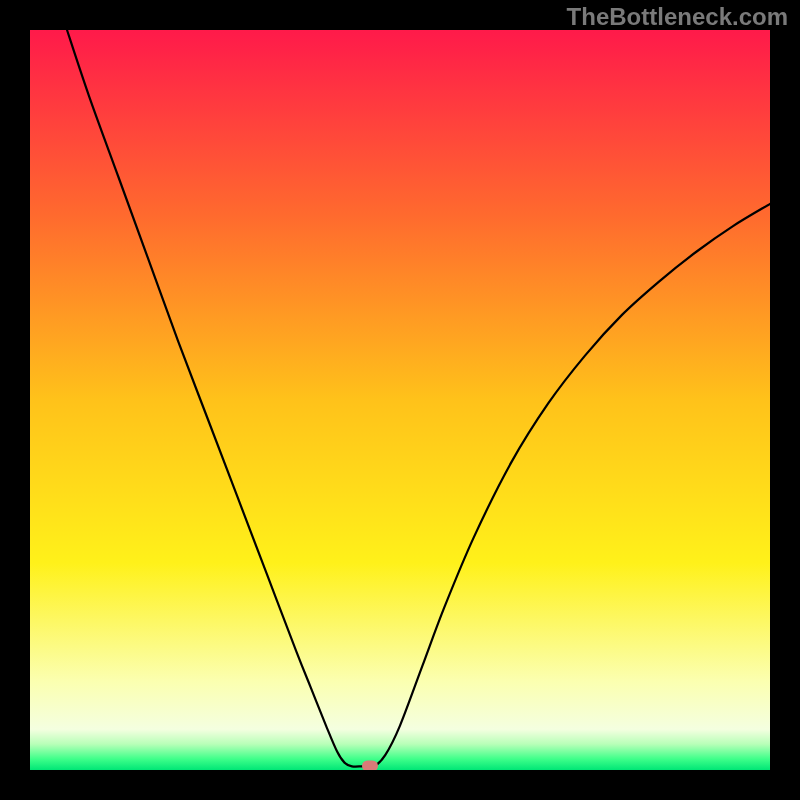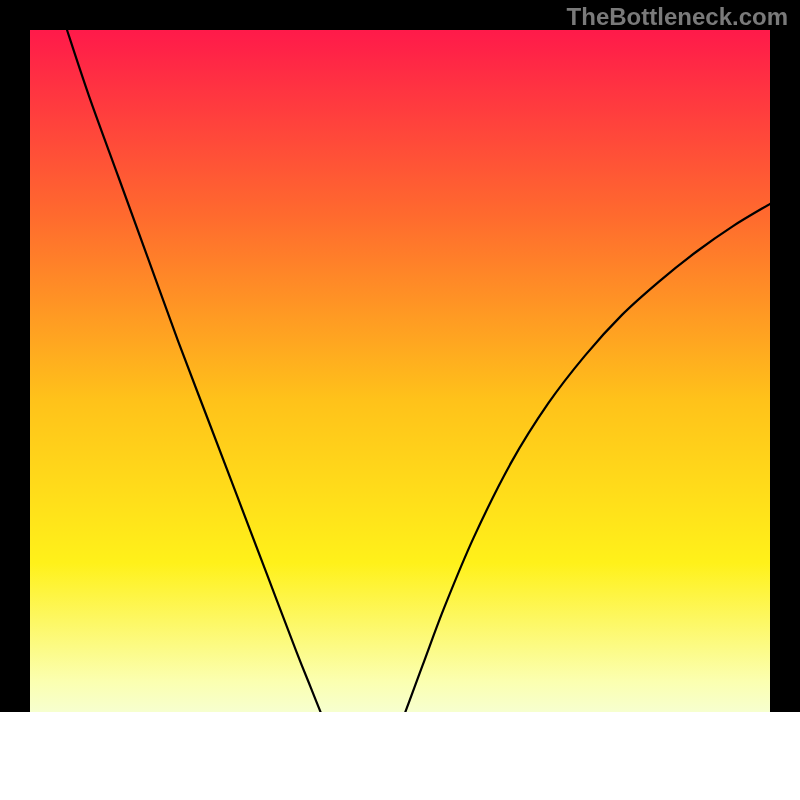--- a/index.html
+++ b/index.html
@@ -2,21 +2,21 @@
 <html><head>
 <meta charset="utf-8">
 <style>
   body {
     margin: 0;
     padding: 0;
     background: #fff;
   }
   .chart-container {
     width: 800px;
-    height: 712px;
+    height: 800px;
     position: relative;
     background: #000;
   }
   .watermark {
     position: absolute;
     top: 3px;
     right: 12px;
     font-family: Arial, Helvetica, sans-serif;
     font-size: 24px;
     font-weight: bold;

